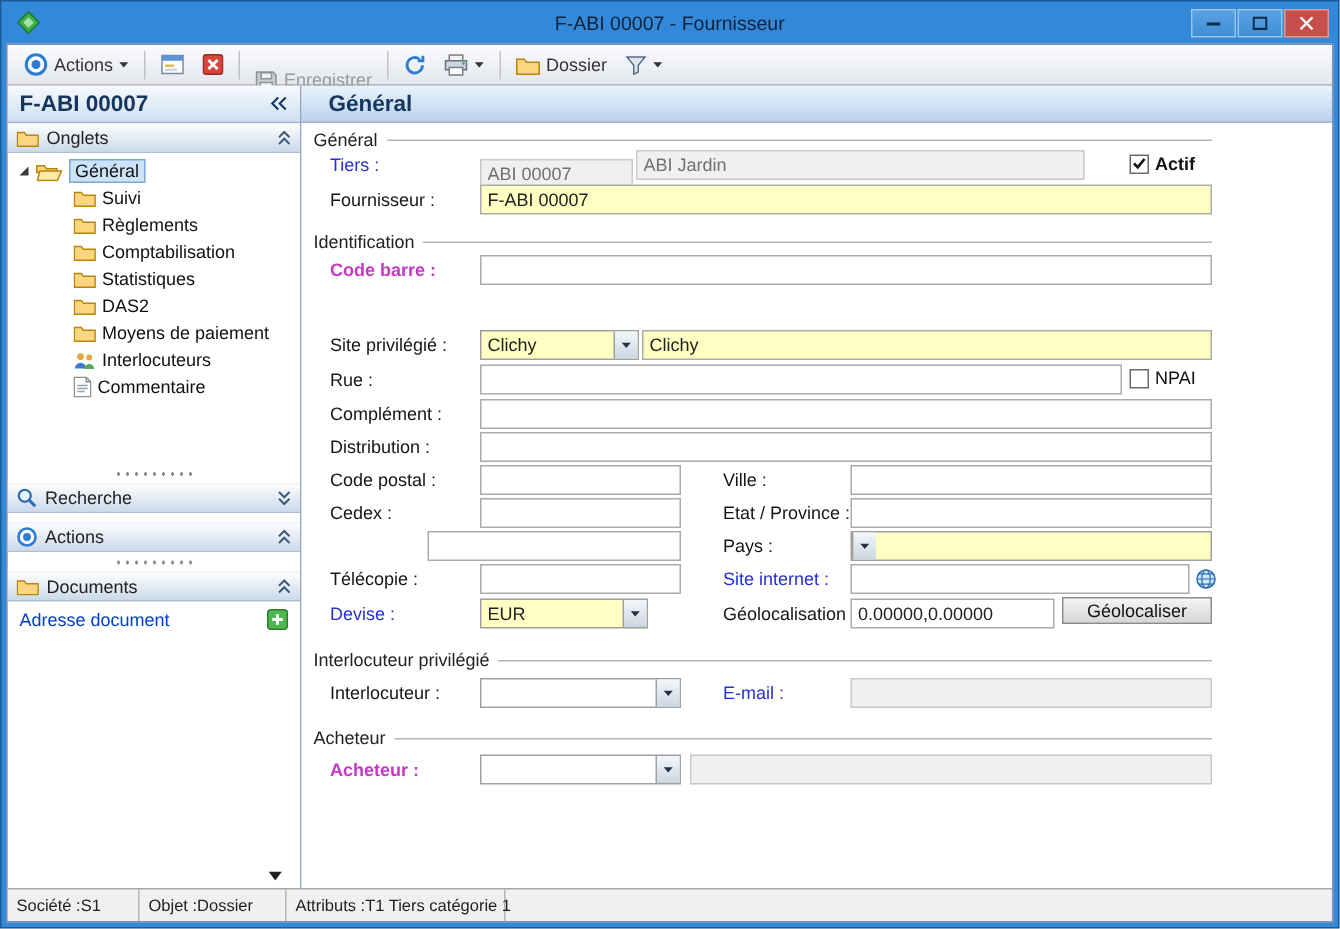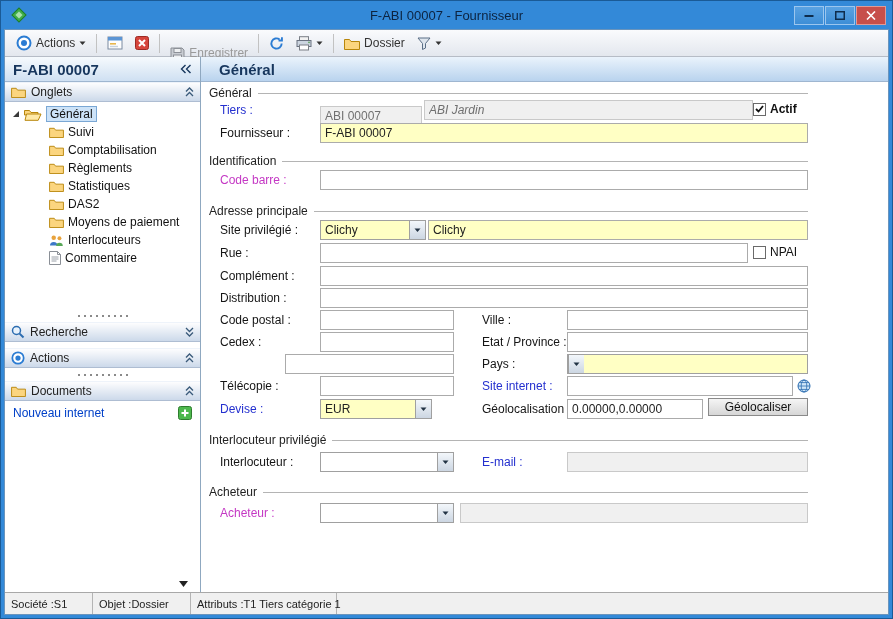--- a/index.html
+++ b/index.html
@@ -52,21 +52,21 @@
   .main { flex:1; display:flex; flex-direction:column; }
   .main-header { height:25px; background:linear-gradient(#eaf3fc,#b9d3ee); border-bottom:1px solid #9fb6d0;
                  display:flex; align-items:center; padding:0 18px; font-weight:bold; font-size:15px; color:#17365d; }
   .form { flex:1; position:relative; background:#fff; overflow:hidden; }
 
   .sec { position:absolute; left:8px; width:599px; height:14px; display:flex; align-items:center; gap:6px;
          font-size:12px; color:#222; white-space:nowrap; }
   .sec::after { content:""; flex:1; border-top:1px solid #b4b4b4; }
   .lbl { position:absolute; font-size:12px; color:#151515; white-space:nowrap; }
   .lbl.blue { color:#2430cf; }
-  .lbl.mag  { color:#c438c4; }
+  .lbl.mag  { color:#c438c4;font-weight:bold; }
   .inp { position:absolute; height:20px; border:1px solid #ababab; background:#fff; color:#222;
          font:12px "Liberation Sans",sans-serif; padding:1px 4px; outline:none; }
   .inp.yellow { background:#ffffc4; }
   .inp.dis { background:#f0f0f0; color:#707070; border-color:#c9c9c9; }
   .combo { position:absolute; height:20px; border:1px solid #a0a0a0; background:#fff; display:flex; align-items:center; }
   .combo.yellow { background:#ffffc4; }
   .combo .val { flex:1; padding:0 4px; font-size:12px; color:#222; white-space:nowrap; overflow:hidden; }
   .combo .dd { width:16px; align-self:stretch; border-left:1px solid #a0a0a0; display:flex; align-items:center;
                justify-content:center; background:linear-gradient(#f3f7fb,#ccd6e2); }
   .pushbtn { position:absolute; height:18px; background:linear-gradient(#f5f5f5,#d6d6d6); border:1px solid #8a8a8a;
@@ -218,27 +218,27 @@
           <div class="tree-item">
             <svg width="15" height="12" viewBox="0 0 16 13">
                 <path d="M0.5 2.5 h5 l1.5 2 h8.5 v8 h-15 z" fill="#fbd57f" stroke="#b8860b"></path>
               </svg>
             <span>Suivi</span>
           </div>
           <div class="tree-item">
             <svg width="15" height="12" viewBox="0 0 16 13">
                 <path d="M0.5 2.5 h5 l1.5 2 h8.5 v8 h-15 z" fill="#fbd57f" stroke="#b8860b"></path>
               </svg>
+            <span>Règlements</span>
+          </div>
+          <div class="tree-item">
+            <svg width="15" height="12" viewBox="0 0 16 13">
+                <path d="M0.5 2.5 h5 l1.5 2 h8.5 v8 h-15 z" fill="#fbd57f" stroke="#b8860b"></path>
+              </svg>
             <span>Comptabilisation</span>
-          </div>
-          <div class="tree-item">
-            <svg width="15" height="12" viewBox="0 0 16 13">
-                <path d="M0.5 2.5 h5 l1.5 2 h8.5 v8 h-15 z" fill="#fbd57f" stroke="#b8860b"></path>
-              </svg>
-            <span>Règlements</span>
           </div>
           <div class="tree-item">
             <svg width="15" height="12" viewBox="0 0 16 13">
                 <path d="M0.5 2.5 h5 l1.5 2 h8.5 v8 h-15 z" fill="#fbd57f" stroke="#b8860b"></path>
               </svg>
             <span>Statistiques</span>
           </div>
           <div class="tree-item">
             <svg width="15" height="12" viewBox="0 0 16 13">
                 <path d="M0.5 2.5 h5 l1.5 2 h8.5 v8 h-15 z" fill="#fbd57f" stroke="#b8860b"></path>
@@ -299,21 +299,21 @@
         <div class="panel-bar">
           <svg width="15" height="12" viewBox="0 0 16 13">
             <path d="M0.5 2.5 h5 l1.5 2 h8.5 v8 h-15 z" fill="#fbd57f" stroke="#b8860b"></path>
             </svg>
           <span>Documents</span>
           <svg class="chev" width="9" height="10" viewBox="0 0 9 10">
             <path d="M1 4.5 L4.5 1 L8 4.5 M1 9 L4.5 5.5 L8 9" fill="none" stroke="#3a5a7a" stroke-width="1.3"></path>
             </svg>
         </div>
         <div class="newdoc">
-          <a href="#">Nouveau internet</a>
+          <a href="#">Adresse document</a>
           <svg style="margin-left:auto" width="14" height="14" viewBox="0 0 14 14">
             <rect x="0.5" y="0.5" width="13" height="13" rx="2" fill="#4db84d" stroke="#2e7d2e"></rect>
               <path d="M7 3.5 v7 M3.5 7 h7" stroke="#fff" stroke-width="2"></path>
             </svg>
         </div>
 
         <div class="side-bottom">
           <svg width="9" height="6" viewBox="0 0 9 6">
               <polygon points="0,0 9,0 4.5,6" fill="#222"></polygon>
             </svg>
@@ -326,42 +326,39 @@
         </div>
 
         <div class="form">
 
           <div class="sec" style="top:4px">
               <span>Général</span>
             </div>
 
           <span class="lbl blue" style="left:19px;top:21px">Tiers :</span>
           <input class="inp dis" style="left: 119px; top: 24px; width: 102px;" value="ABI 00007">
-          <input class="inp dis" style="left: 223px; top: 18px; width: 329px; font-style: italic;" value="ABI Jardin">
+          <input class="inp dis" style="left: 223px; top: 18px; width: 299px;" value="ABI Jardin">
           <div class="check bold" style="left:552px;top:20px">
             <span class="box">
               <svg width="9" height="8" viewBox="0 0 9 8">
                   <path d="M1 4 L3.5 6.5 L8 1" fill="none" stroke="#111" stroke-width="1.8"></path>
                 </svg>
             </span>
             <span>Actif</span>
           </div>
 
           <span class="lbl" style="left:19px;top:44px">Fournisseur :</span>
           <input class="inp yellow" style="left: 119px; top: 41px; width: 488px;" value="F-ABI 00007">
 
           <div class="sec" style="top:72px">
               <span>Identification</span>
             </div>
           <span class="lbl mag" style="left:19px;top:91px">Code barre :</span>
           <input class="inp" style="left: 119px; top: 88px; width: 488px;" value="">
 
-          <div class="sec" style="top:122px">
-              <span>Adresse principale</span>
-            </div>
 
           <span class="lbl" style="left:19px;top:141px">Site privilégié :</span>
           <div class="combo yellow" style="left:119px;top:138px;width:106px">
             <span class="val">Clichy</span>
             <span class="dd">
                 <svg width="7" height="5" viewBox="0 0 7 5">
                   <path d="M0.5 0.5 L3.5 4 L6.5 0.5" fill="#234"></path>
                 </svg>
               </span>
           </div>

